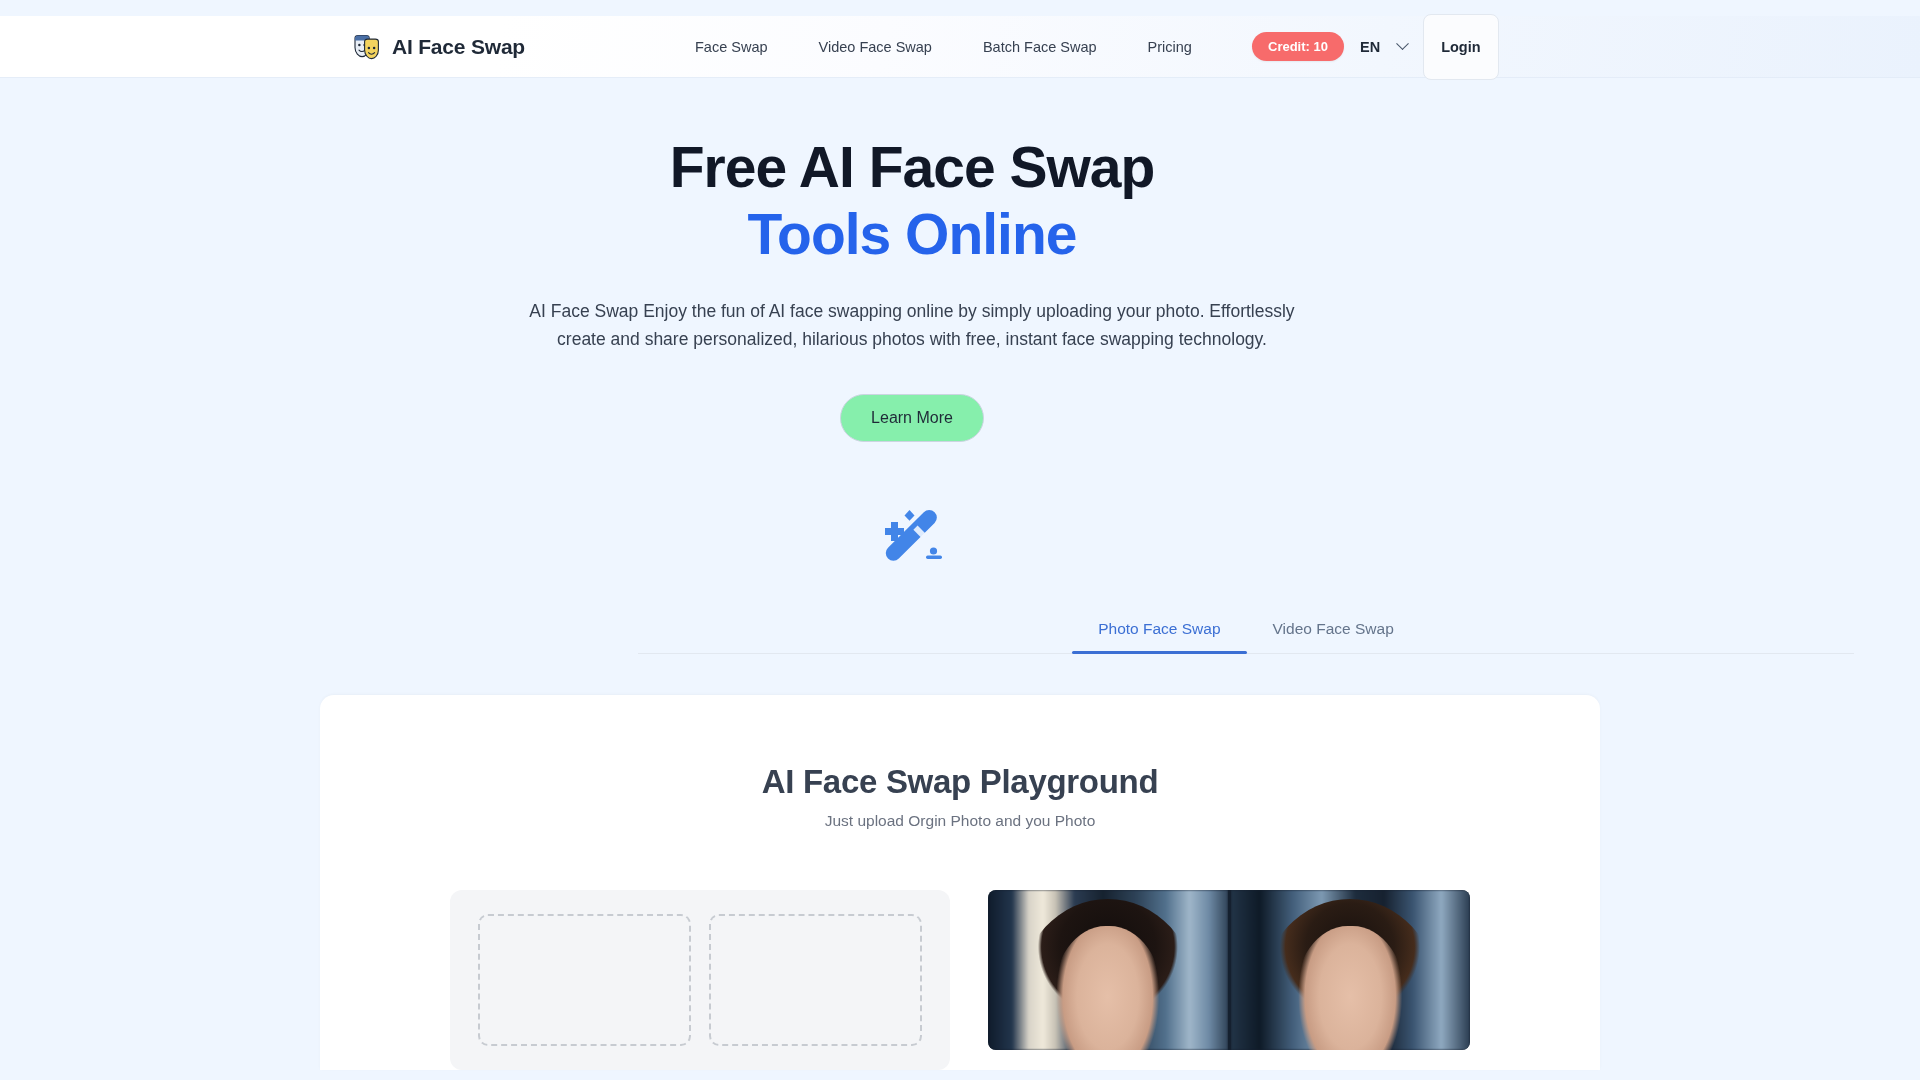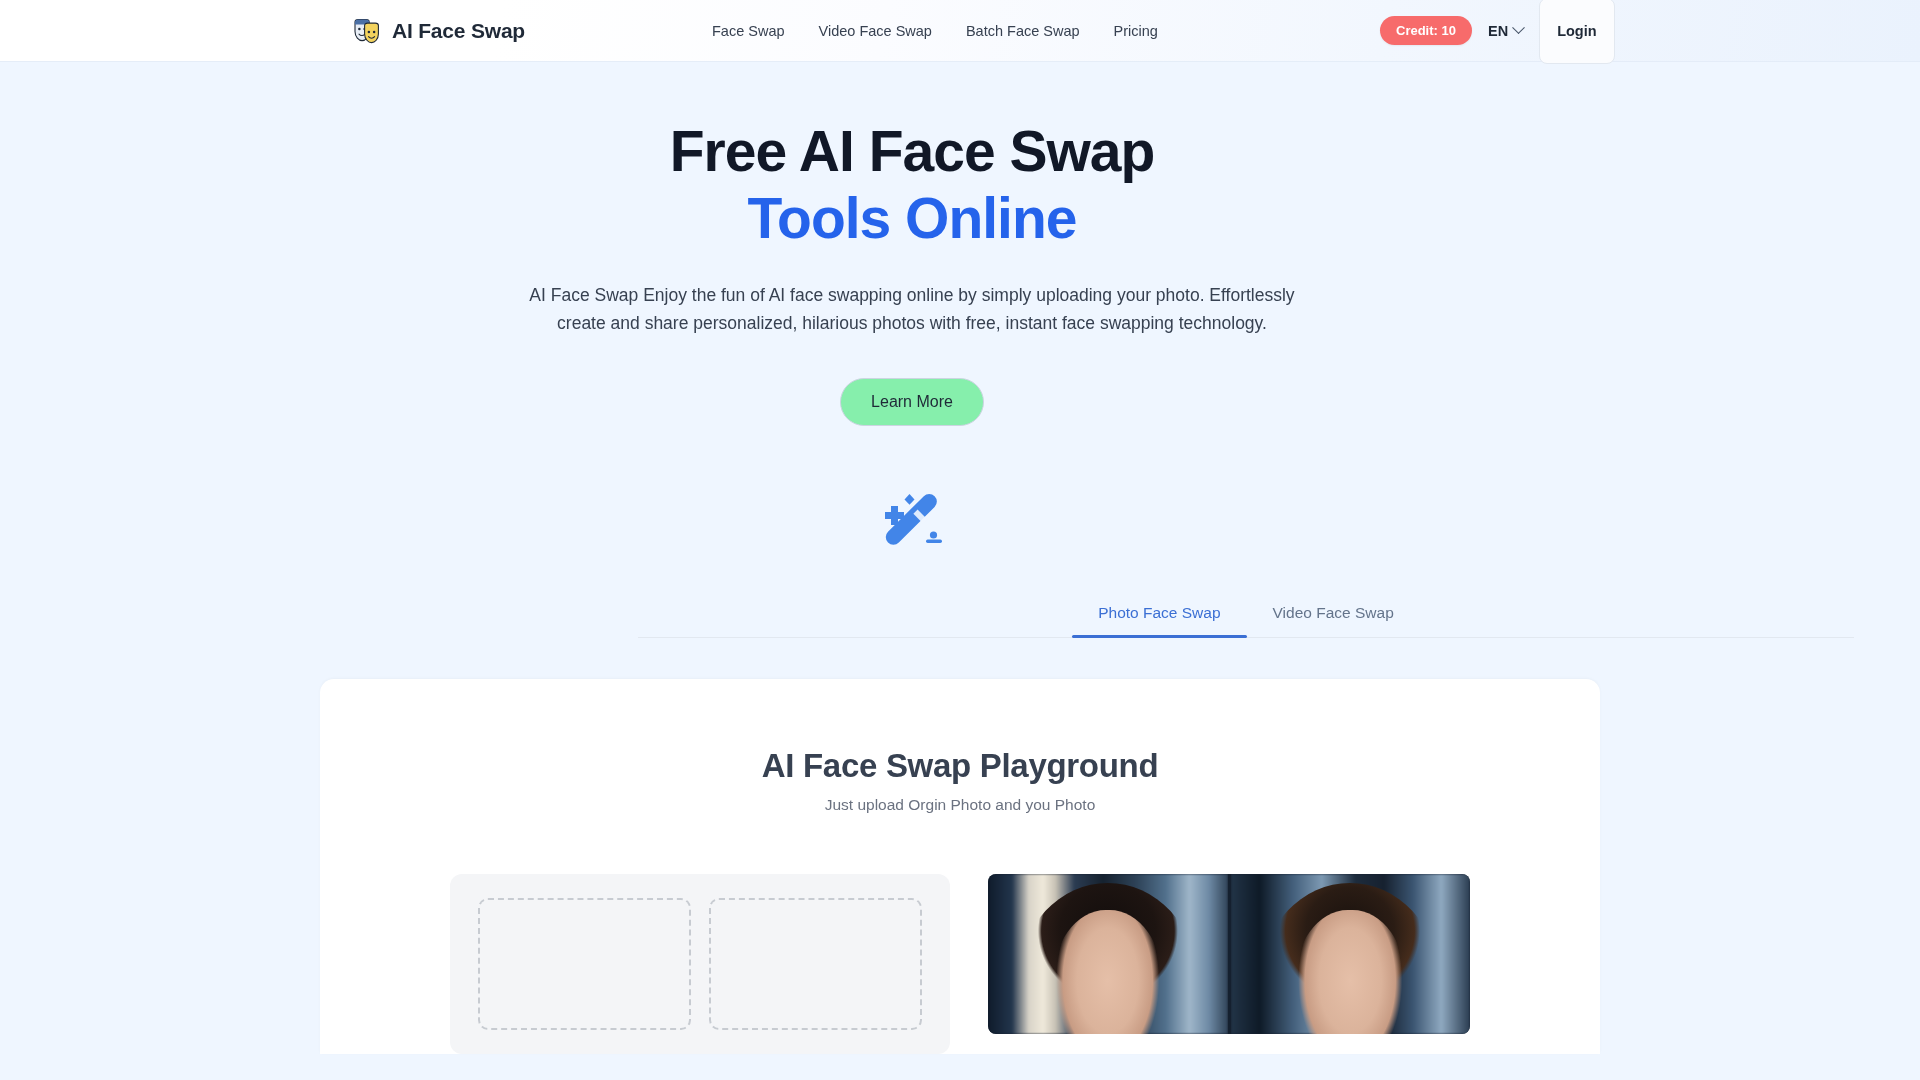--- a/index.html
+++ b/index.html
@@ -19,20 +19,21 @@
 
   
   #header {
     position: relative;
     height: 62px;
     width: 1920px;
     background: linear-gradient(100deg, #ffffff 0%, #ffffff 26%, #fbfcff 46%, #f2f7fe 72%, #eaf2fd 100%);
     display: flex;
     align-items: center;
     border-bottom: 1px solid rgba(226, 235, 247, 0.9);
+    margin-top: 16px;
   }
 
   #brand {
     position: absolute;
     left: 352px;
     display: flex;
     align-items: center;
     gap: 10px;
     cursor: pointer;
   }
@@ -49,58 +50,58 @@
   #brand .brand-text {
     font-size: 21px;
     font-weight: bold;
     color: #1f2937;
     letter-spacing: -0.2px;
     white-space: nowrap;
   }
 
   #nav-links {
     position: absolute;
-    left: 712px;
-    display: flex;
-    align-items: center;
-    gap: 34px;
+    left: 695px;
+    display: flex;
+    align-items: center;
+    gap: 51px;
   }
 
   #nav-links a {
     font-size: 14.5px;
     color: #374151;
     text-decoration: none;
     white-space: nowrap;
     cursor: pointer;
   }
 
   #header-right {
     position: absolute;
-    left: 1380px;
+    left: 1252px;
     display: flex;
     align-items: center;
     gap: 16px;
   }
 
   #credit-badge {
     background: #f76b6b;
     color: #ffffff;
     font-size: 13px;
     font-weight: bold;
     padding: 7px 16px;
     border-radius: 999px;
     white-space: nowrap;
     box-shadow: 0 1px 2px rgba(0,0,0,0.06);
     cursor: pointer;
   }
 
   #lang-select {
     display: flex;
     align-items: center;
-    gap: 6px;
+    gap: 18px;
     font-size: 14.5px;
     font-weight: bold;
     color: #1f2937;
     cursor: pointer;
   }
 
   #lang-select .chev {
     width: 9px;
     height: 9px;
     border-right: 1.6px solid #475569;

